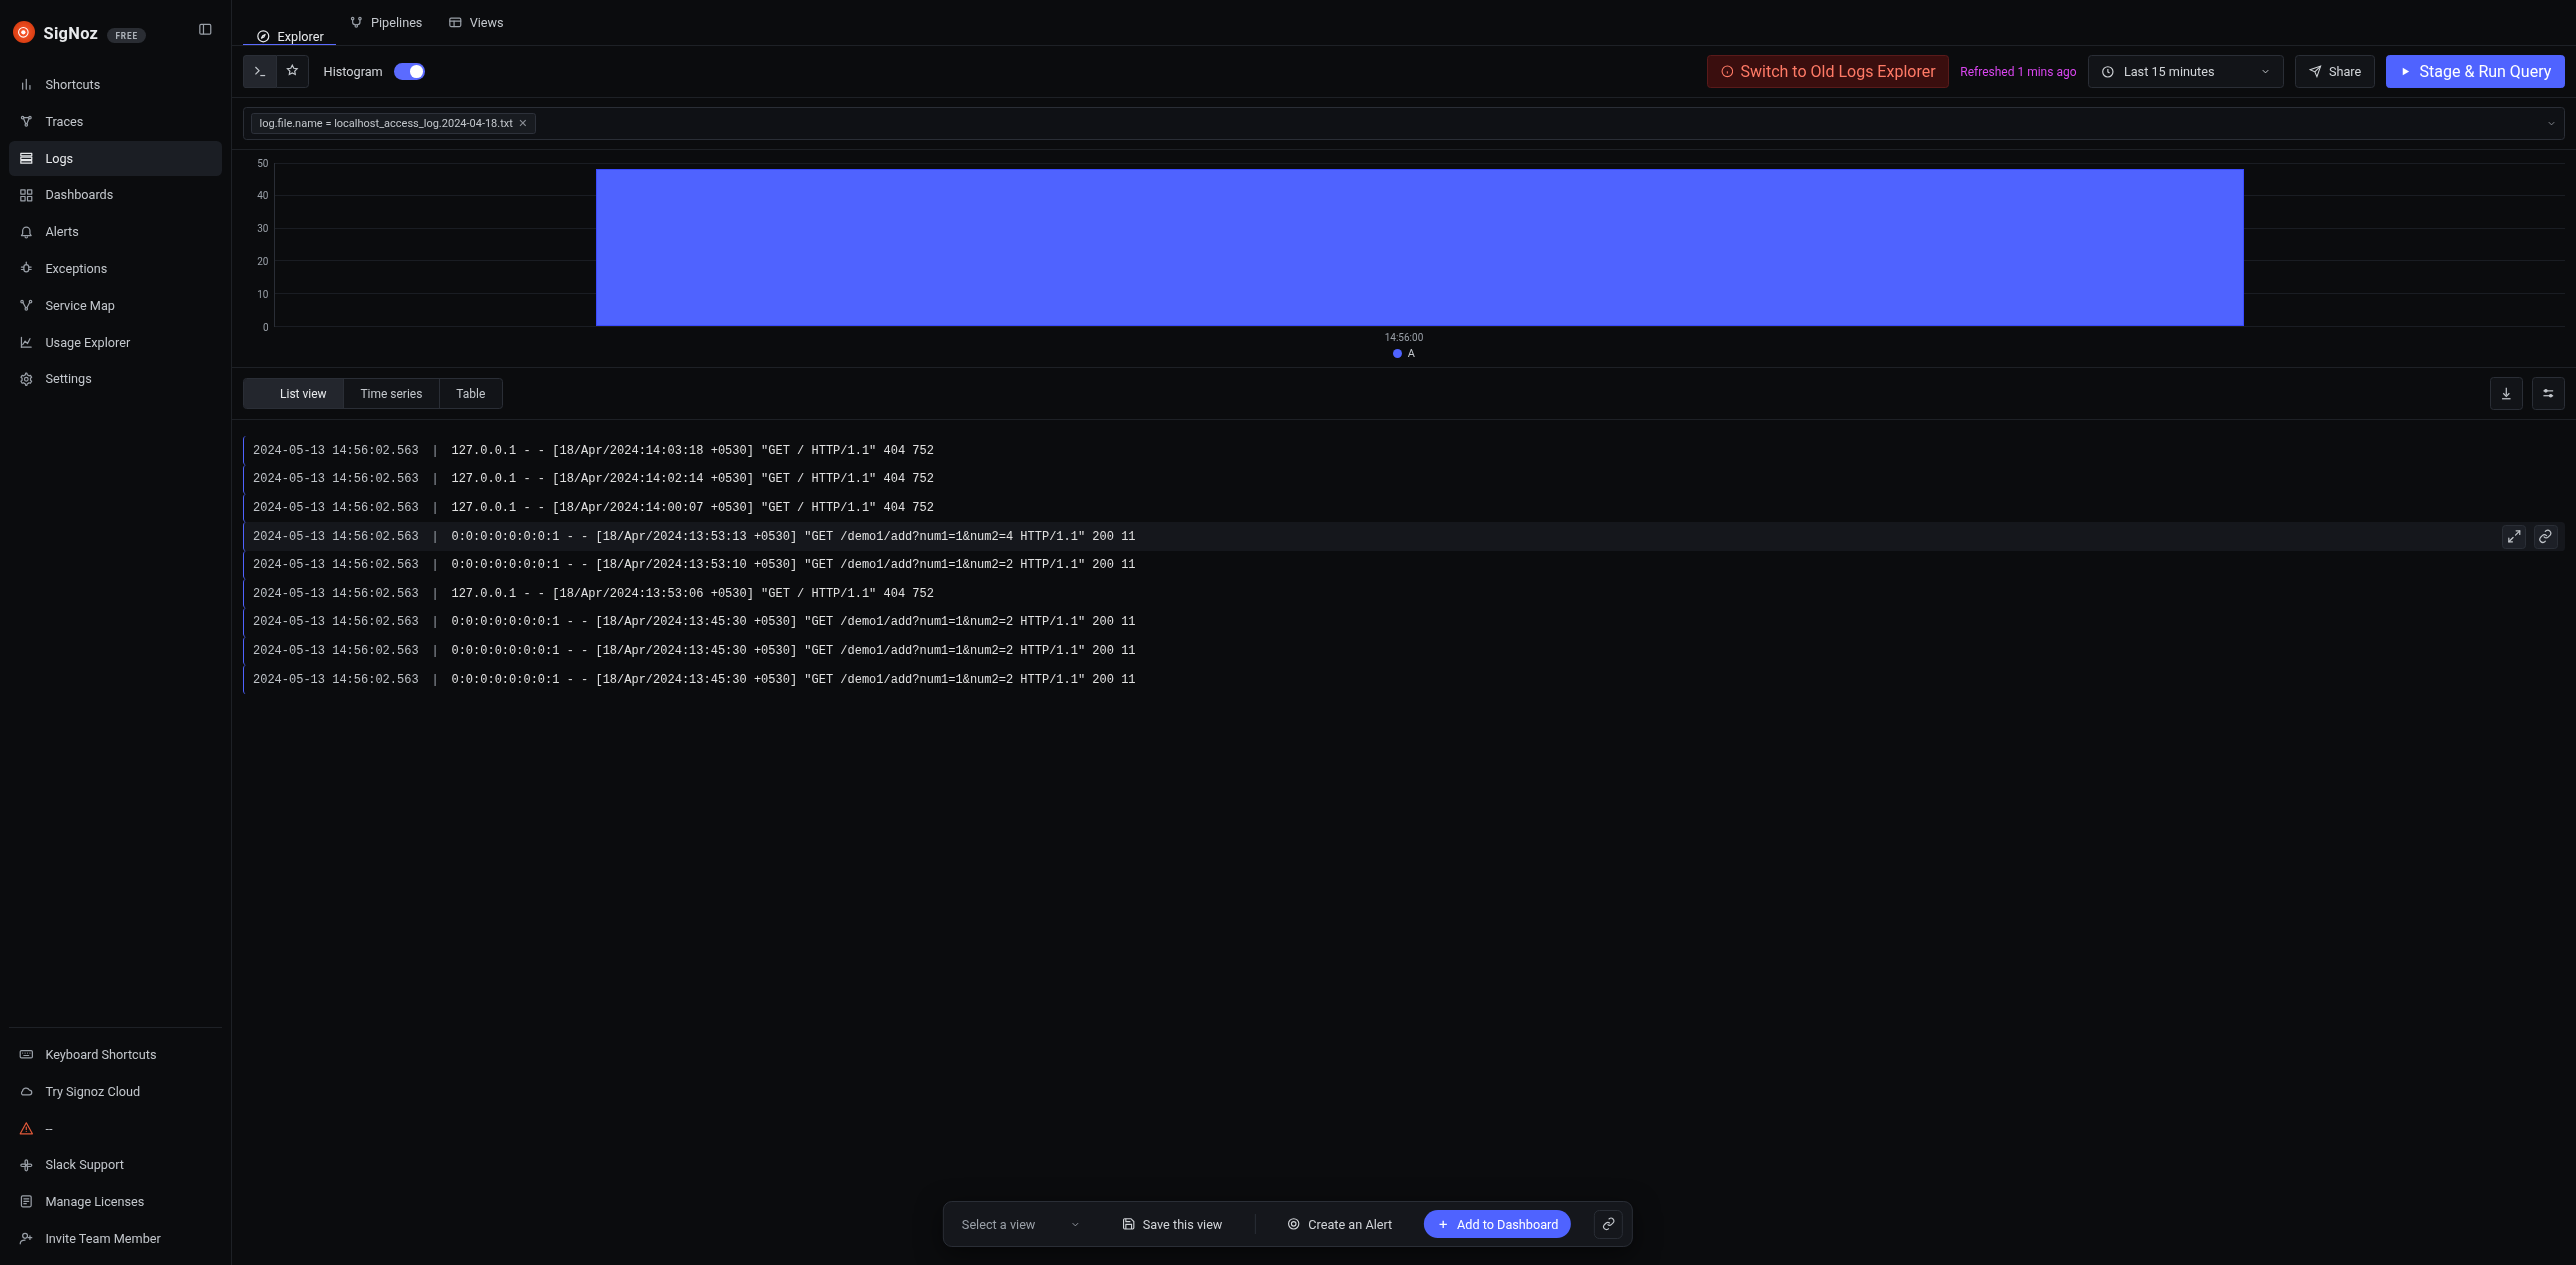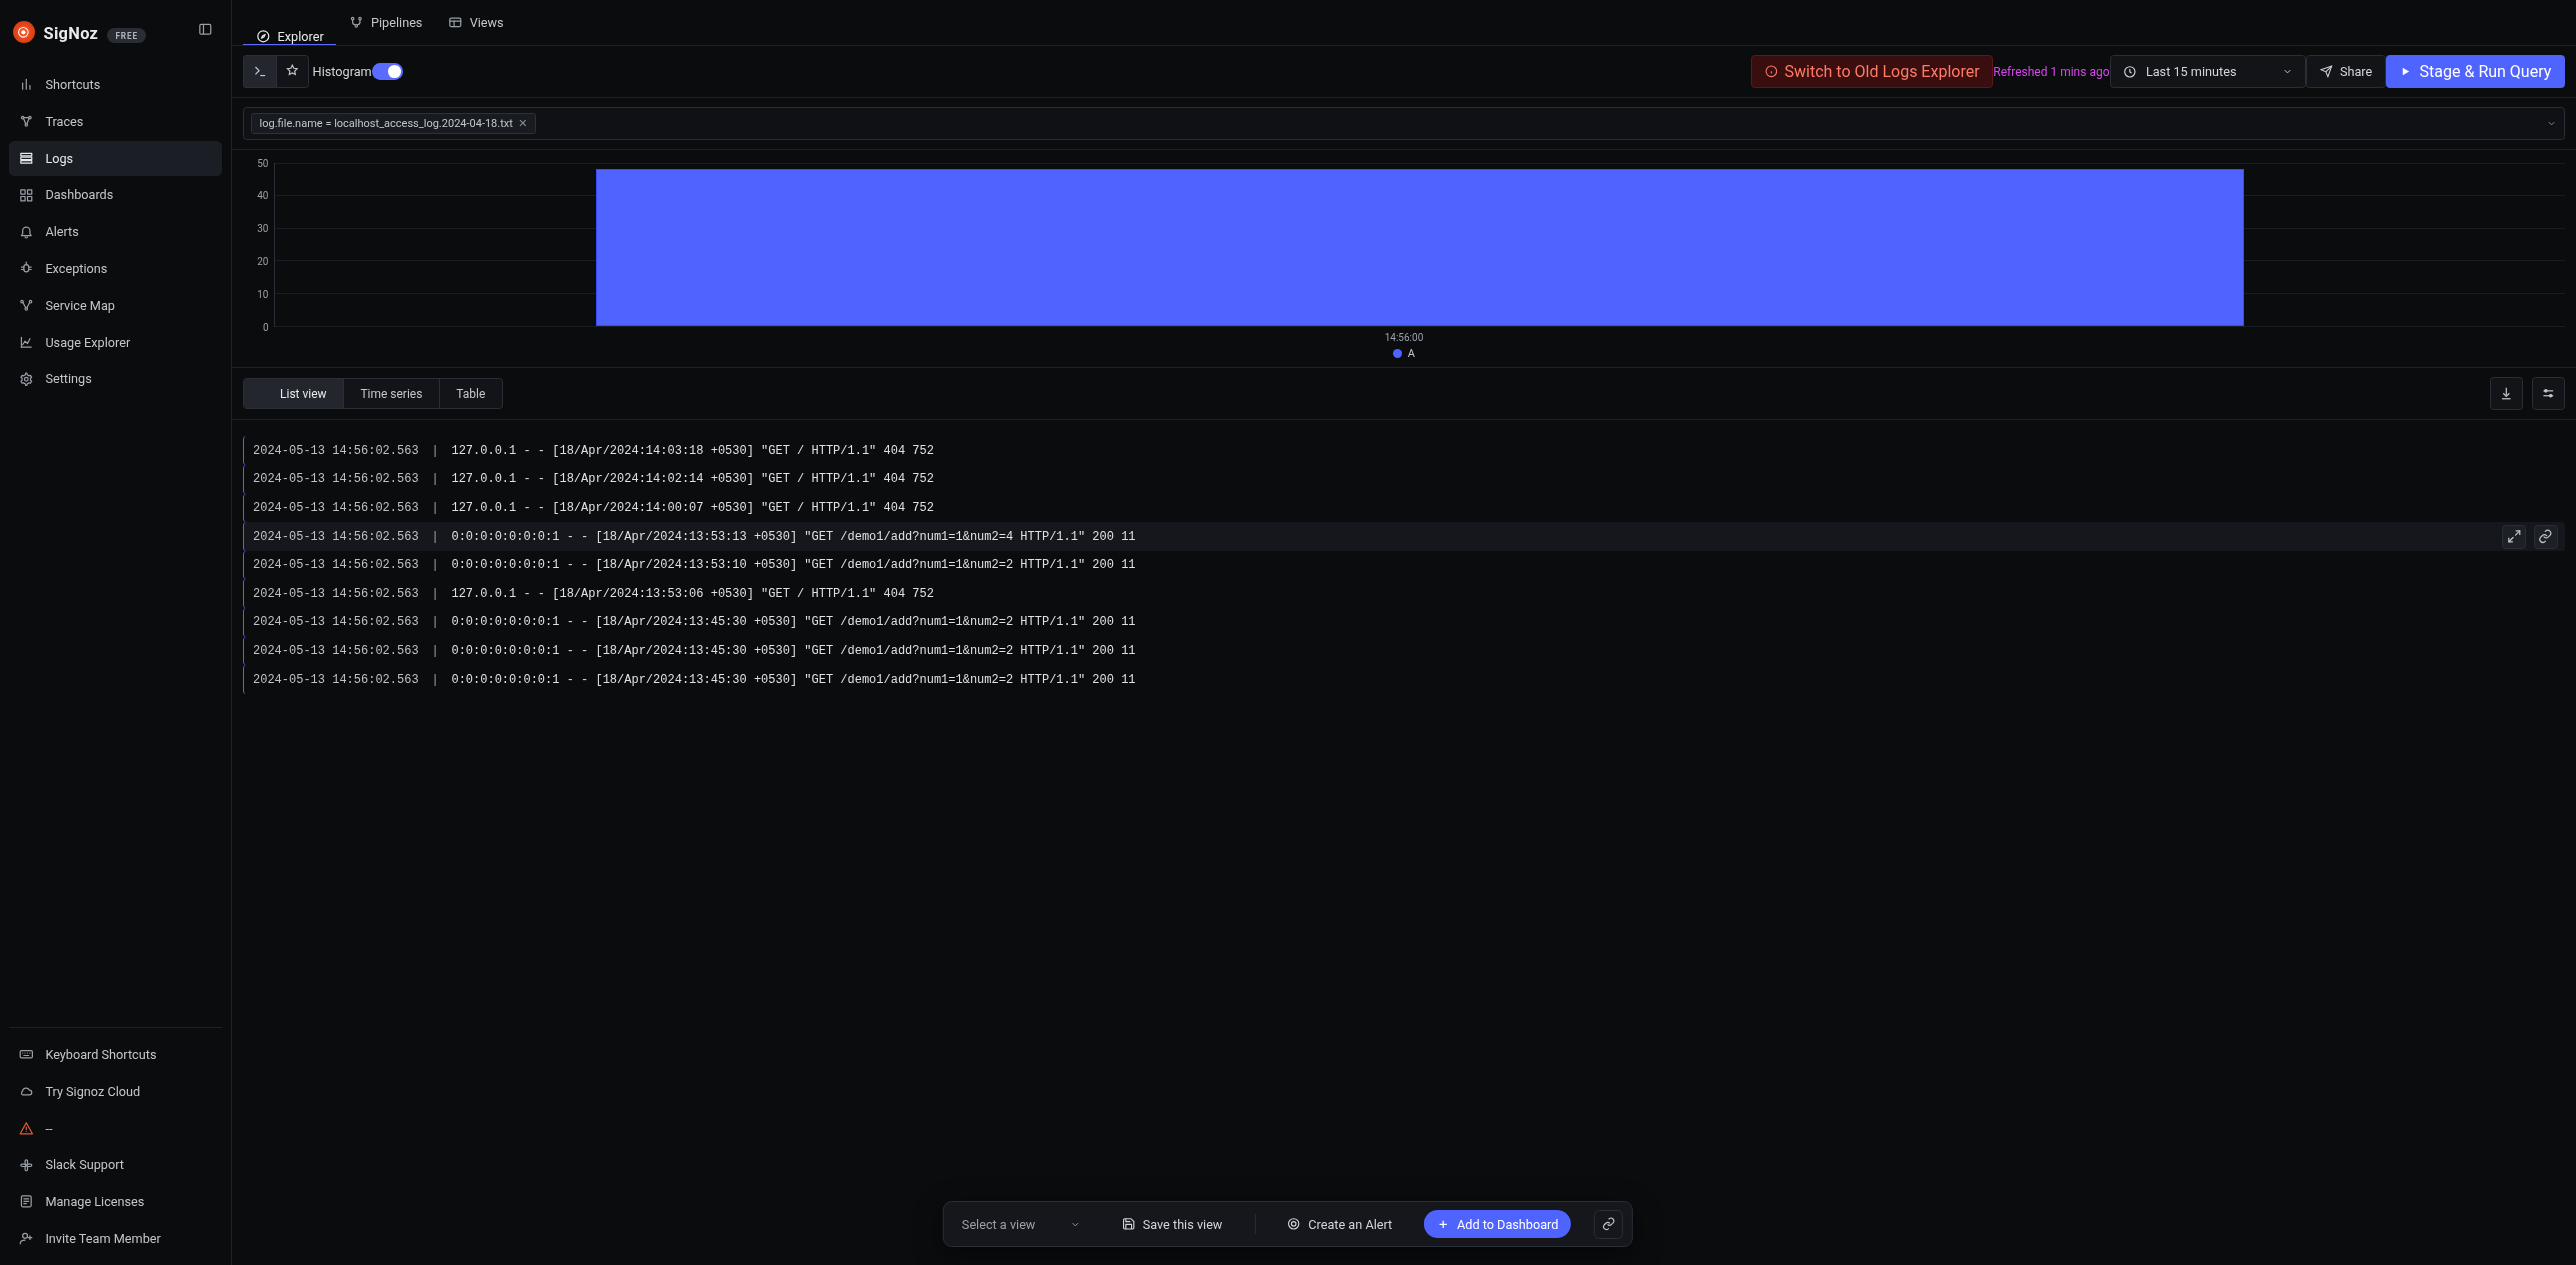--- a/index.html
+++ b/index.html
@@ -63,21 +63,21 @@
   }
   .topnav-tab {
     display: flex; align-items: center; gap: 7.3px; padding: 0 12.7px;
     color: #c3c7cc; cursor: pointer; border-bottom: 1.8px solid transparent;
   }
   .topnav-tab.active { color: #e8eaec; border-bottom-color: #5b6bff; align-items: flex-end; }
   .topnav-ico { width: 14.6px; height: 14.6px; color: #9aa0a8; display:flex;align-items:center;justify-content:center; }
   .topnav-tab.active .topnav-ico { color: #e8eaec; }
 
   .toolbar {
-    display: flex; align-items: center; padding: 9px 11px;
+    display: flex; align-items: center; gap: 11px; padding: 9px 11px;
     border-bottom: 0.9px solid #1e2126;
   }
   .tb-iconbtn {
     width: 33px; height: 33px; border-radius: 3.6px; border: 0.9px solid #2a2e36;
     display: flex; align-items: center; justify-content: center; color: #c3c7cc; cursor: pointer;
     background: #121418;
   }
   .tb-iconbtn.active { background: #23262d; }
   .tb-group { display: flex; gap: 0; }
   .tb-group .tb-iconbtn:first-child { border-top-right-radius: 0; border-bottom-right-radius: 0; border-right: none; }

